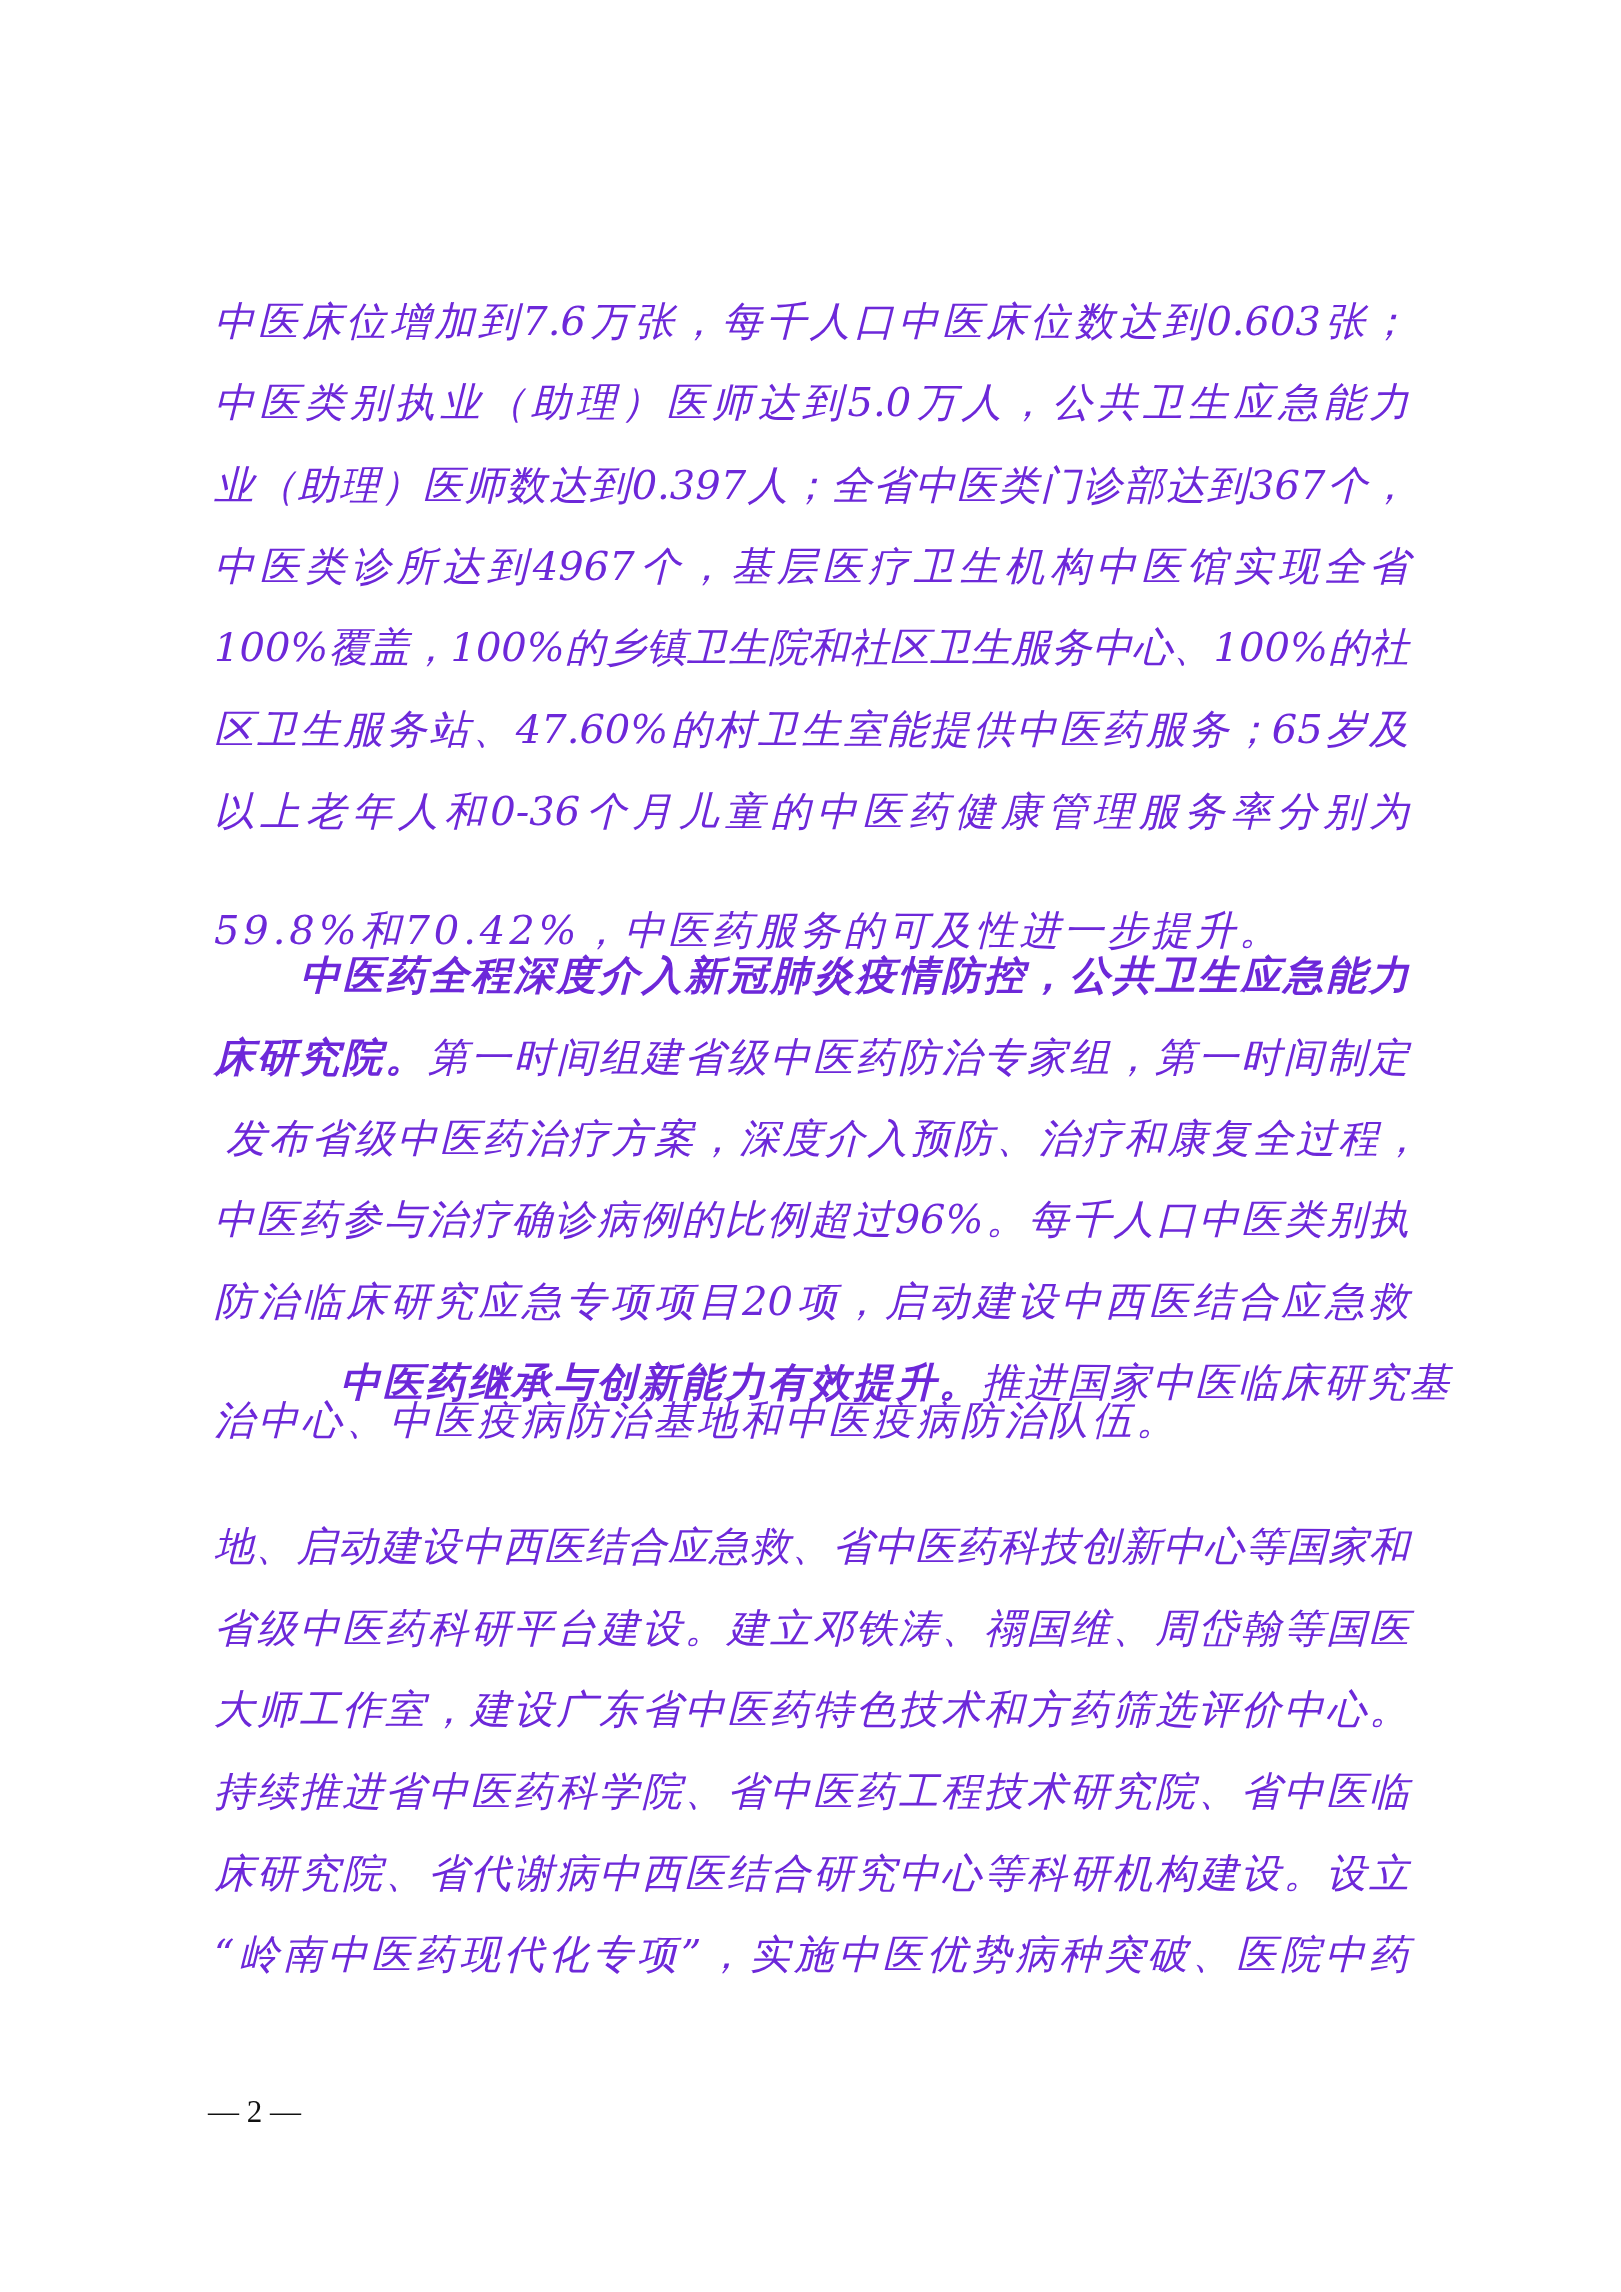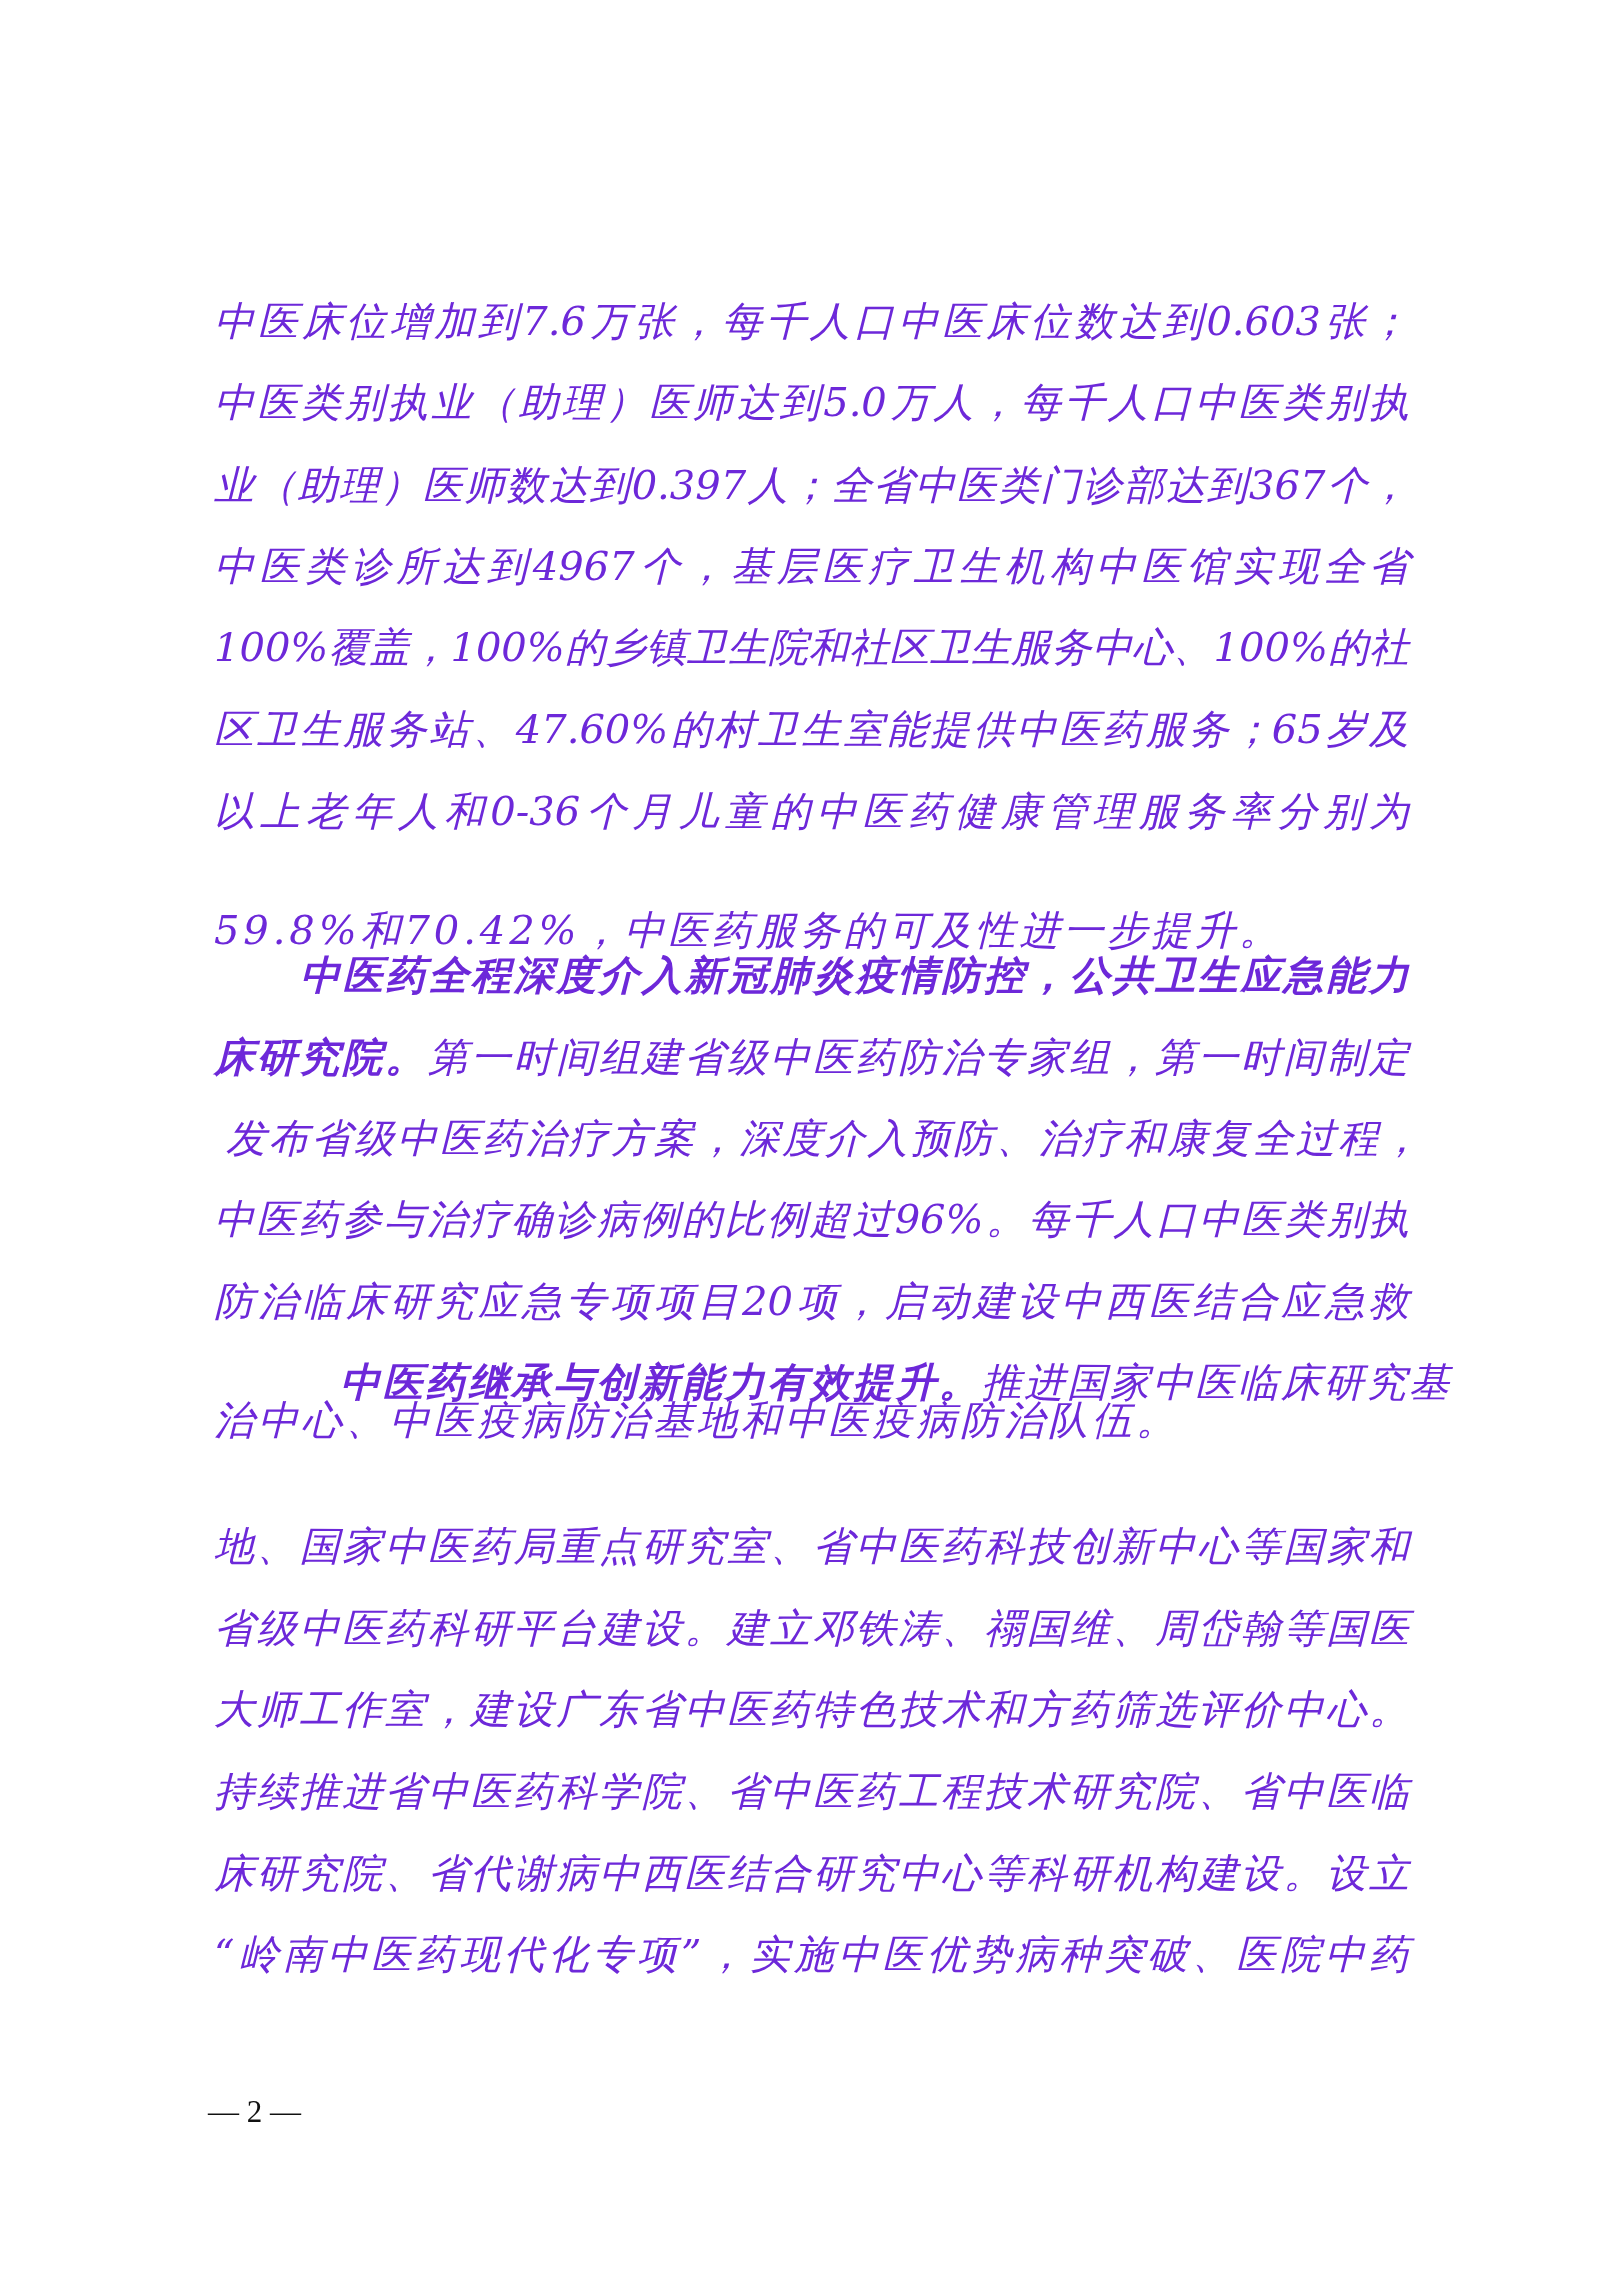--- a/index.html
+++ b/index.html
@@ -35,41 +35,41 @@
     white-space: nowrap;
   }
 </style>
 </head>
 <body>
 
 <div class="page">
 
   <div>
     <div class="line" style="top: 292px; letter-spacing: 0px;">中医床位增加到7.6万张，每千人口中医床位数达到0.603张；</div>
-    <div class="line" style="top: 373px; letter-spacing: 0px;">中医类别执业（助理）医师达到5.0万人，每千人口中医类别执</div>
+    <div class="line" style="top: 373px; letter-spacing: 0px;">中医类别执业（助理）医师达到5.0万人，公共卫生应急能力</div>
     <div class="line" style="top: 456px; letter-spacing: 0px;">业（助理）医师数达到0.397人；全省中医类门诊部达到367个，</div>
     <div class="line" style="top: 537px; letter-spacing: 0px;">中医类诊所达到4967个，基层医疗卫生机构中医馆实现全省</div>
     <div class="line" style="top: 618px; letter-spacing: 0px;">100%覆盖，100%的乡镇卫生院和社区卫生服务中心、100%的社</div>
     <div class="line" style="top: 700px; letter-spacing: 0px;">区卫生服务站、47.60%的村卫生室能提供中医药服务；65岁及</div>
     <div class="line" style="top: 782px; letter-spacing: 0px;">以上老年人和0-36个月儿童的中医药健康管理服务率分别为</div>
     <div class="line last" style="top:864px">59.8%和70.42%，中医药服务的可及性进一步提升。</div>
   </div>
 
   <div>
     <div class="line indent bold" style="top: 945px; letter-spacing: 0px;">中医药全程深度介入新冠肺炎疫情防控，公共卫生应急能力</div>
     <div class="line" style="top: 1027px; letter-spacing: 0px;"><span class="bold">床研究院。</span><span>第一时间组建省级中医药防治专家组，第一时间制定</span></div>
     <div class="line" style="top: 1109px; letter-spacing: 0px; margin-left: 12px;">发布省级中医药治疗方案，深度介入预防、治疗和康复全过程，</div>
     <div class="line" style="top: 1190px; letter-spacing: 0px;">中医药参与治疗确诊病例的比例超过96%。每千人口中医类别执</div>
     <div class="line" style="top: 1272px; letter-spacing: 0px;">防治临床研究应急专项项目20项，启动建设中西医结合应急救</div>
     <div class="line last" style="top:1354px">治中心、中医疫病防治基地和中医疫病防治队伍。</div>
   </div>
 
   <div>
     <div class="line indent" style="top: 1352px; letter-spacing: 0px; margin-left: 40px;"><span class="bold">中医药继承与创新能力有效提升。</span><span>推进国家中医临床研究基</span></div>
-    <div class="line" style="top: 1517px; letter-spacing: 0px;">地、国家中医药局重点研究室、省中医药科技创新中心等国家和</div>
+    <div class="line" style="top: 1517px; letter-spacing: 0px;">地、启动建设中西医结合应急救、省中医药科技创新中心等国家和</div>
     <div class="line" style="top: 1599px; letter-spacing: 0px;">省级中医药科研平台建设。建立邓铁涛、禤国维、周岱翰等国医</div>
     <div class="line" style="top: 1680px; letter-spacing: 0px;">大师工作室，建设广东省中医药特色技术和方药筛选评价中心。</div>
     <div class="line" style="top: 1762px; letter-spacing: 0px;">持续推进省中医药科学院、省中医药工程技术研究院、省中医临</div>
     <div class="line" style="top: 1844px; letter-spacing: 0px;">床研究院、省代谢病中西医结合研究中心等科研机构建设。设立</div>
     <div class="line" style="top: 1925px; letter-spacing: 0px;">“岭南中医药现代化专项”，实施中医优势病种突破、医院中药</div>
   </div>
 
   <div class="pagenum">— 2 —</div>
 </div>
 

